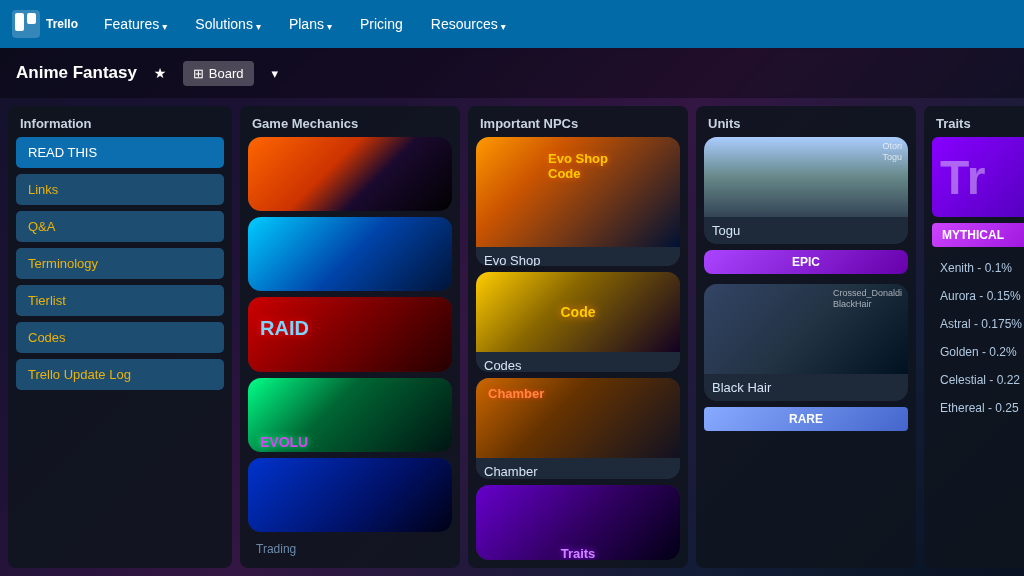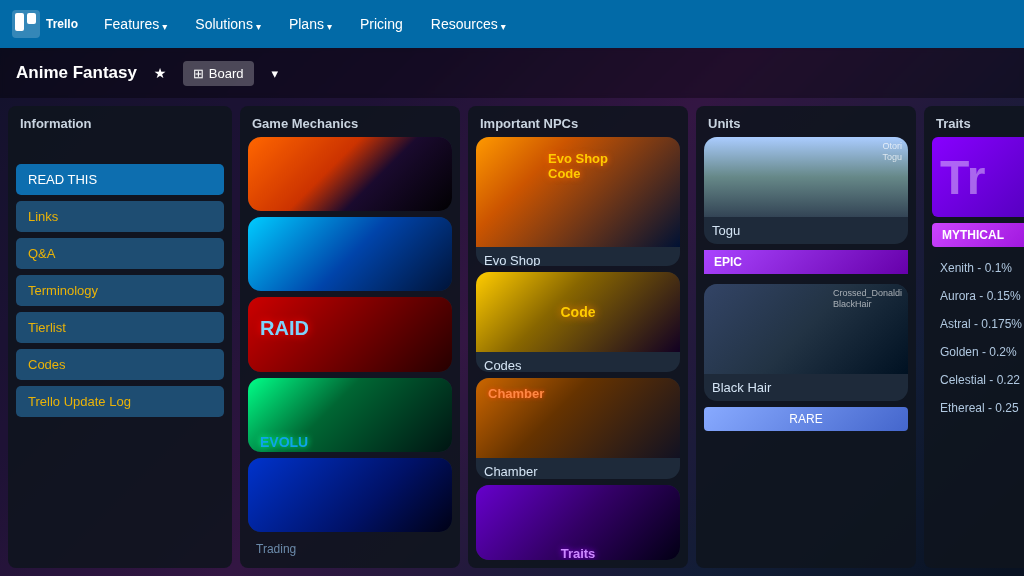--- a/index.html
+++ b/index.html
@@ -170,21 +170,21 @@
       border: none;
       color: #eab308;
       font-size: 13px;
       font-weight: 500;
       padding: 8px 12px;
       border-radius: 5px;
       text-align: left;
       cursor: pointer;
       width: 100%;
     }
-    .sidebar-btn.active { background: #0d6eaf; color: #fff; margin-top: 27px; }
+    .sidebar-btn.active { background: #0d6eaf; color: #fff; }
 
     
     .card {
       background: #1e2a3a;
       border-radius: 13px;
       overflow: hidden;
       cursor: pointer;
     }
     .card-label {
       font-size: 13px;
@@ -251,34 +251,34 @@
     .trait-mythical { background: linear-gradient(135deg, #cc44ff, #8800cc); color: #fff; }
     .trait-item {
       font-size: 12px;
       color: #b0c8e0;
       padding: 4px 8px;
       display: block;
     }
     .trait-epic {
       background: linear-gradient(135deg, #aa44ff, #6600aa);
       color: #fff;
-      border-radius: 0;
+      border-radius: 8px;
       font-size: 12px;
       font-weight: 700;
       padding: 5px 10px;
       margin-bottom: 4px;
       display: block;
-      text-align: left;
+      text-align: center;
     }
     .trait-rare {
       background: linear-gradient(135deg, #88aaff, #4466cc);
       color: #fff;
       border-radius: 4px;
       font-size: 12px;
-      font-weight: 400;
+      font-weight: 700;
       padding: 5px 10px;
       display: block;
       text-align: center;
     }
 
     
     .list-footer-text {
       font-size: 12px;
       color: #6b8aaa;
       padding: 4px 8px;
@@ -297,21 +297,21 @@
 
     .raid-text {
       position: absolute;
       top: 20px; left: 12px;
       font-size: 20px; font-weight: 700; color: #7dd3fc;
       text-shadow: 0 0 8px #ff0000;
     }
     .evol-text {
       position: absolute;
       bottom: 8px; left: 12px;
-      font-size: 14px; font-weight: 900; color: #0ea5e9;
+      font-size: 14px; font-weight: 900; color: #d946ef;
       text-shadow: 0 0 6px #00ff88;
     }
     .code-text {
       position: absolute;
       top: 50%; left: 50%; transform: translate(-50%,-50%);
       font-size: 14px; font-weight: 900; color: #ffcc00;
       text-shadow: 0 0 8px #ff8800;
     }
     .chamber-text {
       position: absolute;

